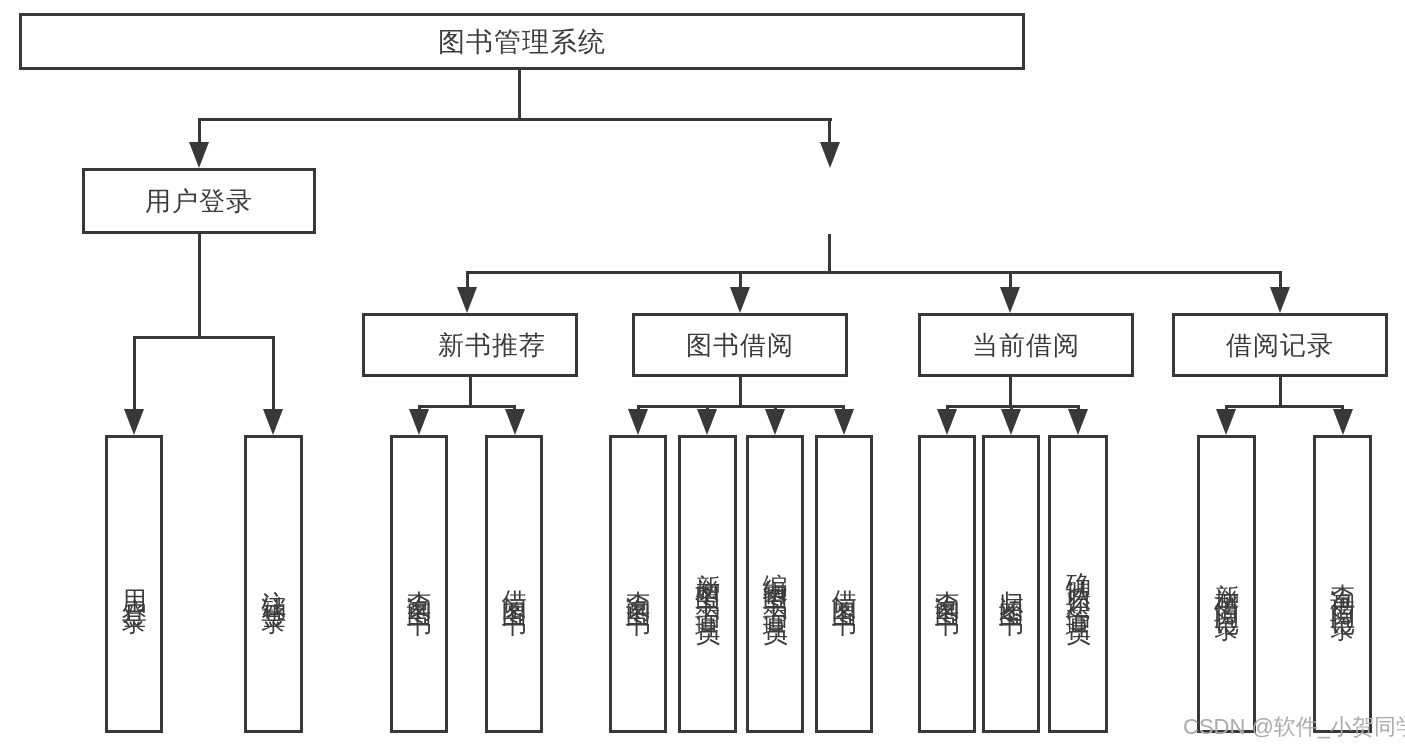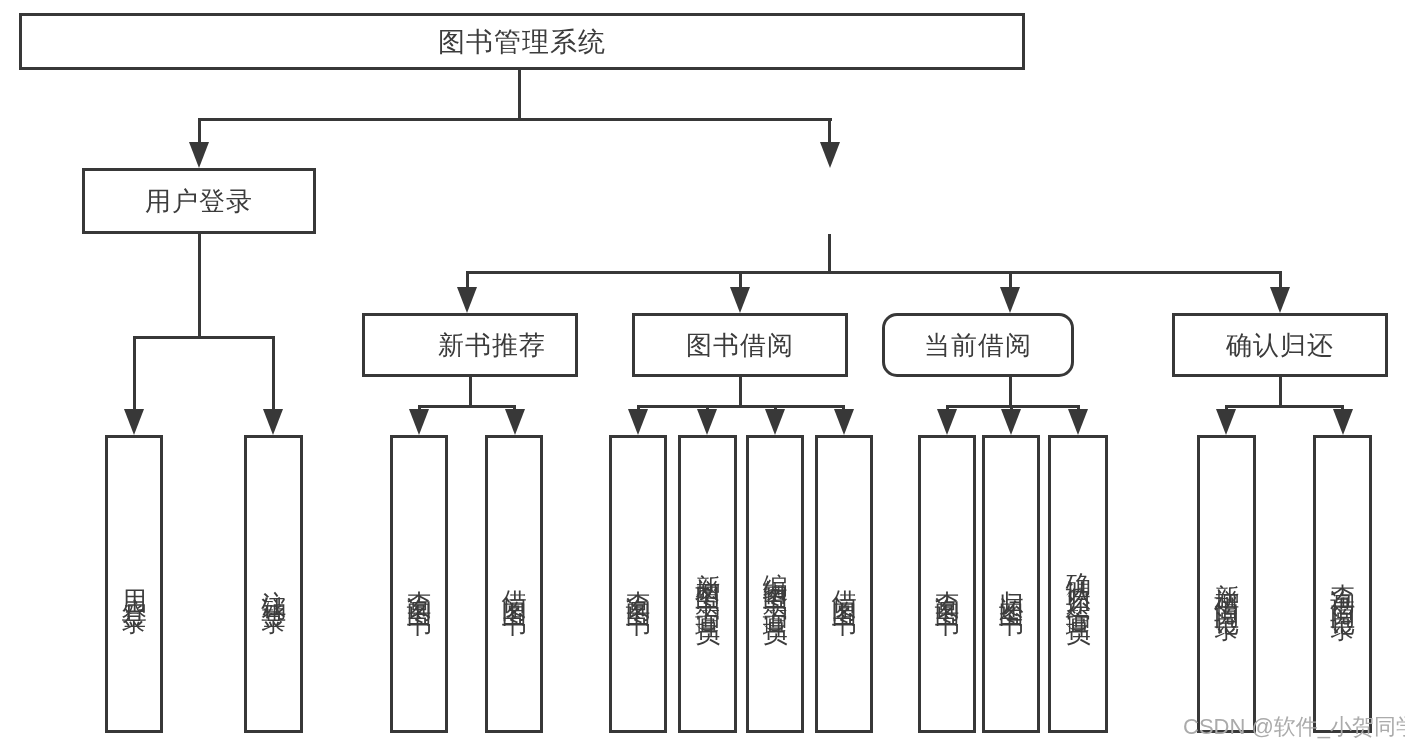--- a/index.html
+++ b/index.html
@@ -87,25 +87,25 @@
   <div class="arrowhead" style="left:1000px; top:287px;"></div>
   <div class="vline" style="left:1279px; top:271px; height:20px;"></div>
   <div class="arrowhead" style="left:1270px; top:287px;"></div>
 
   <div class="box lvl3" style="left:362px; top:313px; width:216px; height:64px;padding-left:44px;">
     <span>新书推荐</span>
   </div>
   <div class="box lvl3" style="left:632px; top:313px; width:216px; height:64px;">
     <span>图书借阅</span>
   </div>
-  <div class="box lvl3" style="left:882px; top:313px; width:192px; height:64px;border-radius:15px;">
+  <div class="box lvl3" style="left:918px; top:313px; width:216px; height:64px;">
     <span>当前借阅</span>
   </div>
   <div class="box lvl3" style="left:1172px; top:313px; width:216px; height:64px;">
-    <span>确认归还</span>
+    <span>借阅记录</span>
   </div>
 
   <div class="vline" style="left:469px; top:377px; height:31px;"></div>
   <div class="hline" style="left:418px; top:405px; width:98px;"></div>
   <div class="vline" style="left:418px; top:405px; height:8px;"></div>
   <div class="arrowhead" style="left:409px; top:409px;"></div>
   <div class="vline" style="left:513px; top:405px; height:8px;"></div>
   <div class="arrowhead" style="left:505px; top:409px;"></div>
 
   <div class="vline" style="left:739px; top:377px; height:31px;"></div>

